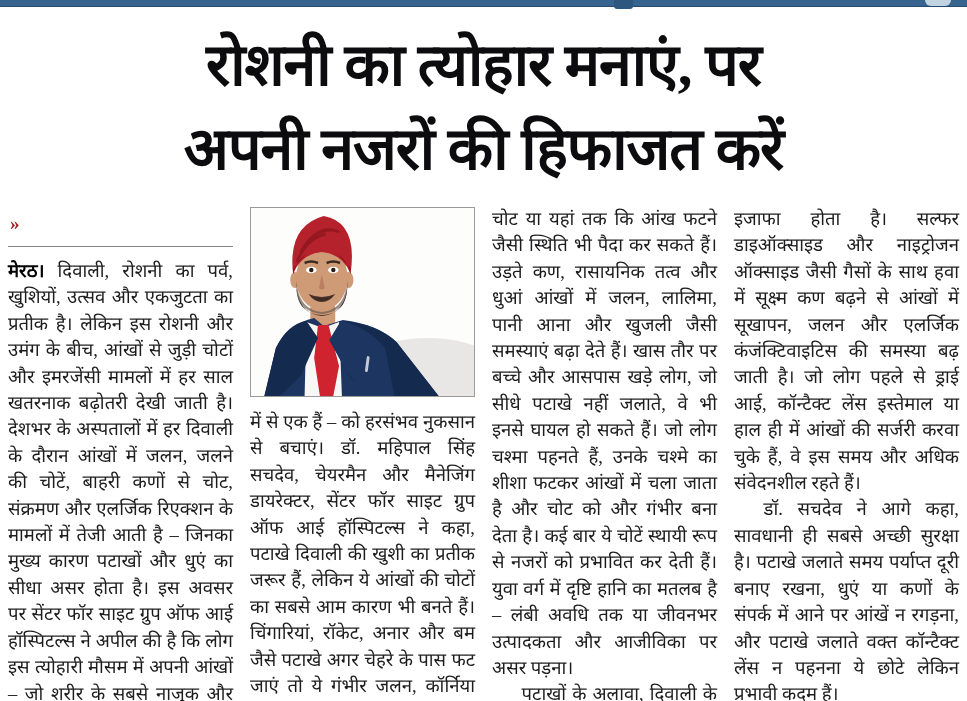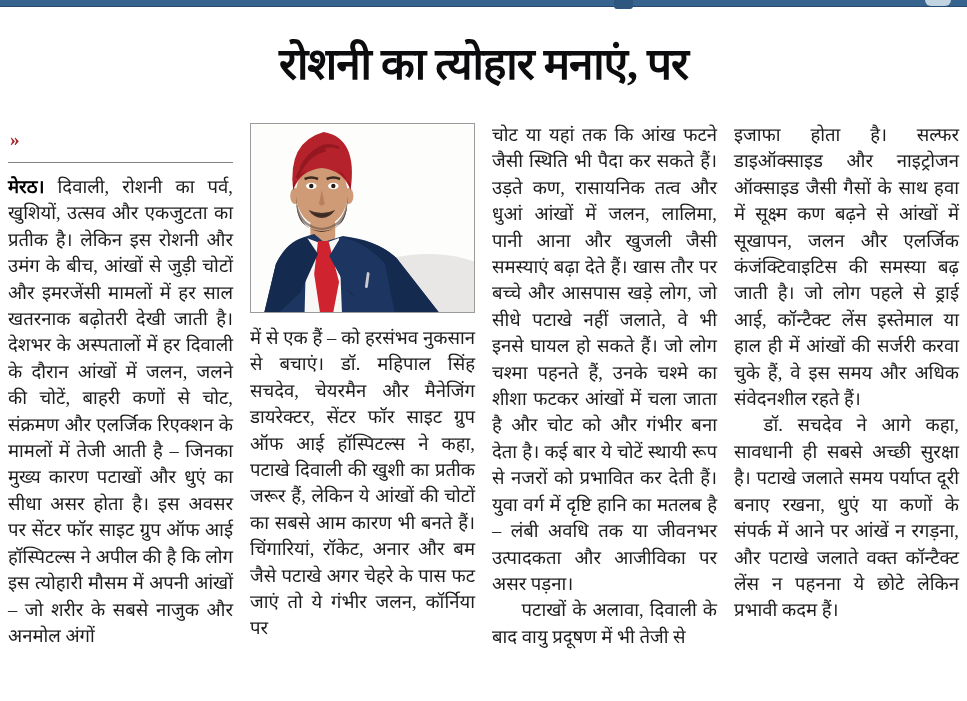--- a/index.html
+++ b/index.html
@@ -9,21 +9,21 @@
   
   .top-bar { position:relative; width:100%; height:7px; background:#36648e;
              border-bottom:1px solid #27496d; }
   .top-bar-tab { position:absolute; left:614px; top:0; width:19px; height:9px;
                  background:#2d577e; border-radius:0 0 3px 3px; }
   .top-bar-thumb { position:absolute; left:925px; top:0; width:26px; height:6px;
                    background:#c2d3e1; border-radius:0 0 8px 8px; }
 
   
   .headline { text-align:center; padding:16px 14px 6px; color:#0c0c0e; }
-  .headline .hl { font-weight:800; font-size:44px; line-height:84px;
+  .headline .hl { font-weight:800; font-size:59px; line-height:84px;
                   letter-spacing:-1px; white-space:nowrap; }
 
   
   .body-grid { display:flex; gap:17px; padding:9px 8px 0 8px; }
   .col { flex:1 1 0; min-width:0; font-size:18.5px; line-height:26.4px;
          text-align:justify; color:#1c1c1e; }
   .col p { margin:0; }
   .indent { text-indent:1.6em; }
   .dateline { font-weight:bold; color:#000000; }
 
@@ -41,20 +41,21 @@
 </head>
 <body>
 
 <div class="top-bar" style="background: rgb(54, 100, 142);">
   <div class="top-bar-tab"></div>
   <div class="top-bar-thumb"></div>
 </div>
 
 <div class="headline">
   <div class="hl">रोशनी का त्योहार मनाएं, पर</div>
+  <div class="hl">अपनी नजरों की हिफाजत करें</div>
 </div>
 
 <div class="body-grid">
 
   <div class="col">
     <div class="byline" style="color: rgb(164, 38, 44);">
       <span class="marker">»</span>
     </div>
     <hr class="rule">
     <p><span class="dateline">मेरठ।</span> <span>दिवाली, रोशनी का पर्व, खुशियों, उत्सव और एकजुटता का प्रतीक है। लेकिन इस रोशनी और उमंग के बीच, आंखों से जुड़ी चोटों और इमरजेंसी मामलों में हर साल खतरनाक बढ़ोतरी देखी जाती है। देशभर के अस्पतालों में हर दिवाली के दौरान आंखों में जलन, जलने की चोटें, बाहरी कणों से चोट, संक्रमण और एलर्जिक रिएक्शन के मामलों में तेजी आती है – जिनका मुख्य कारण पटाखों और धुएं का सीधा असर होता है। इस अवसर पर सेंटर फॉर साइट ग्रुप ऑफ आई हॉस्पिटल्स ने अपील की है कि लोग इस त्योहारी मौसम में अपनी आंखों – जो शरीर के सबसे नाजुक और अनमोल अंगों</span></p>

